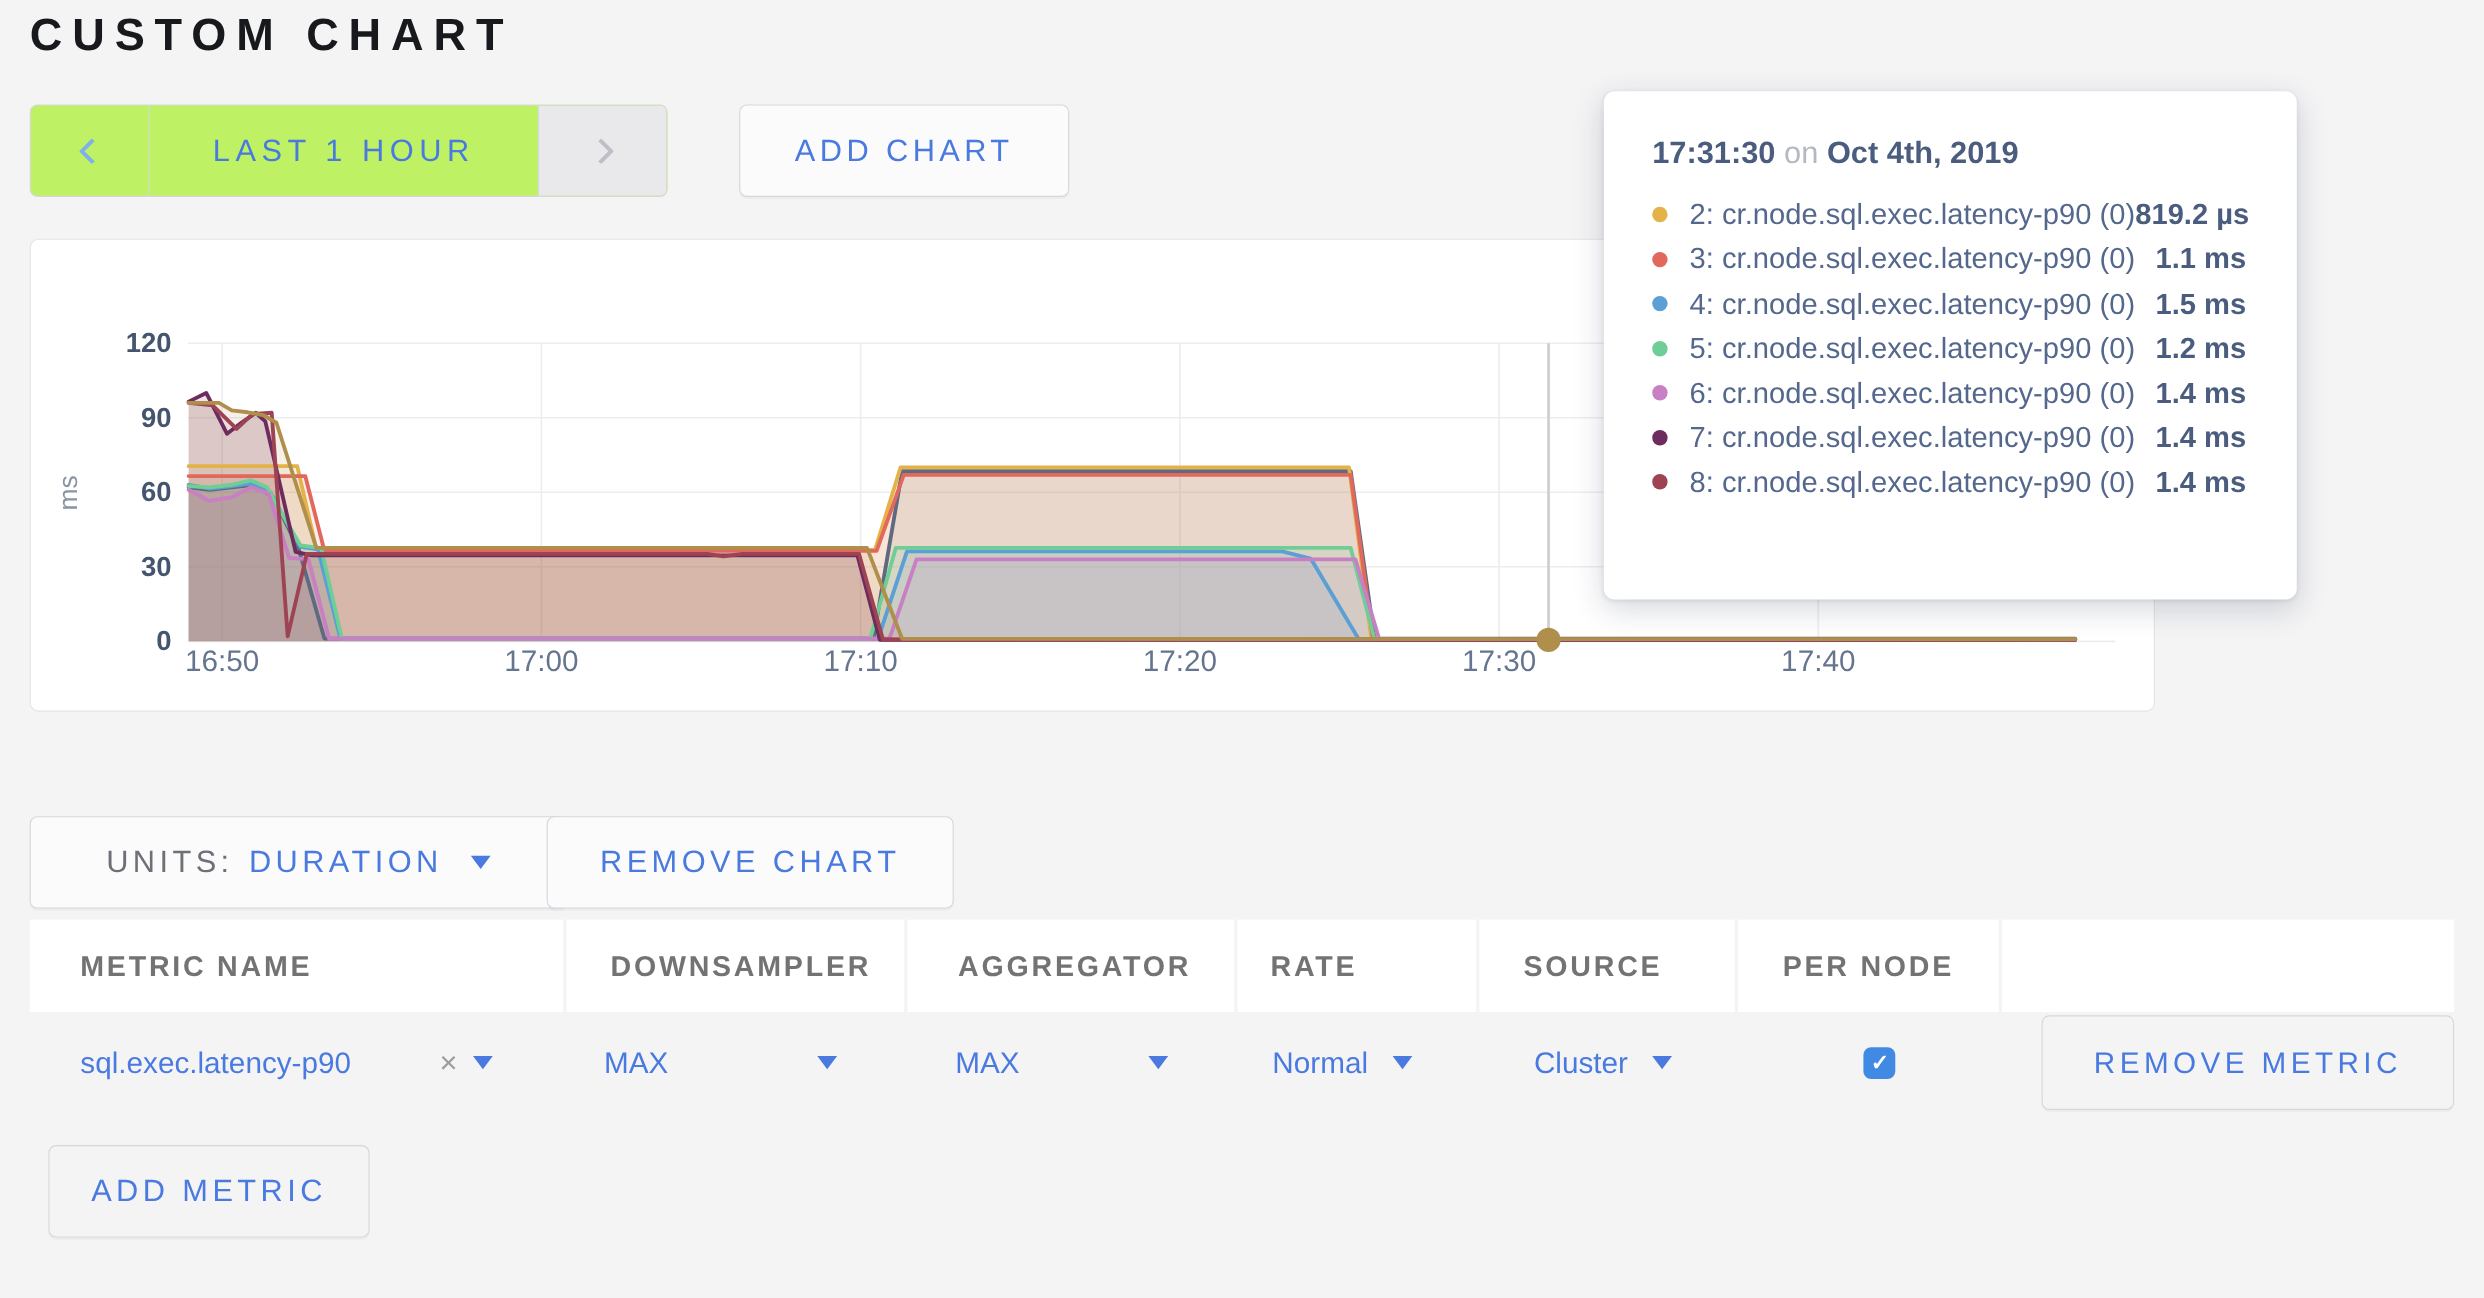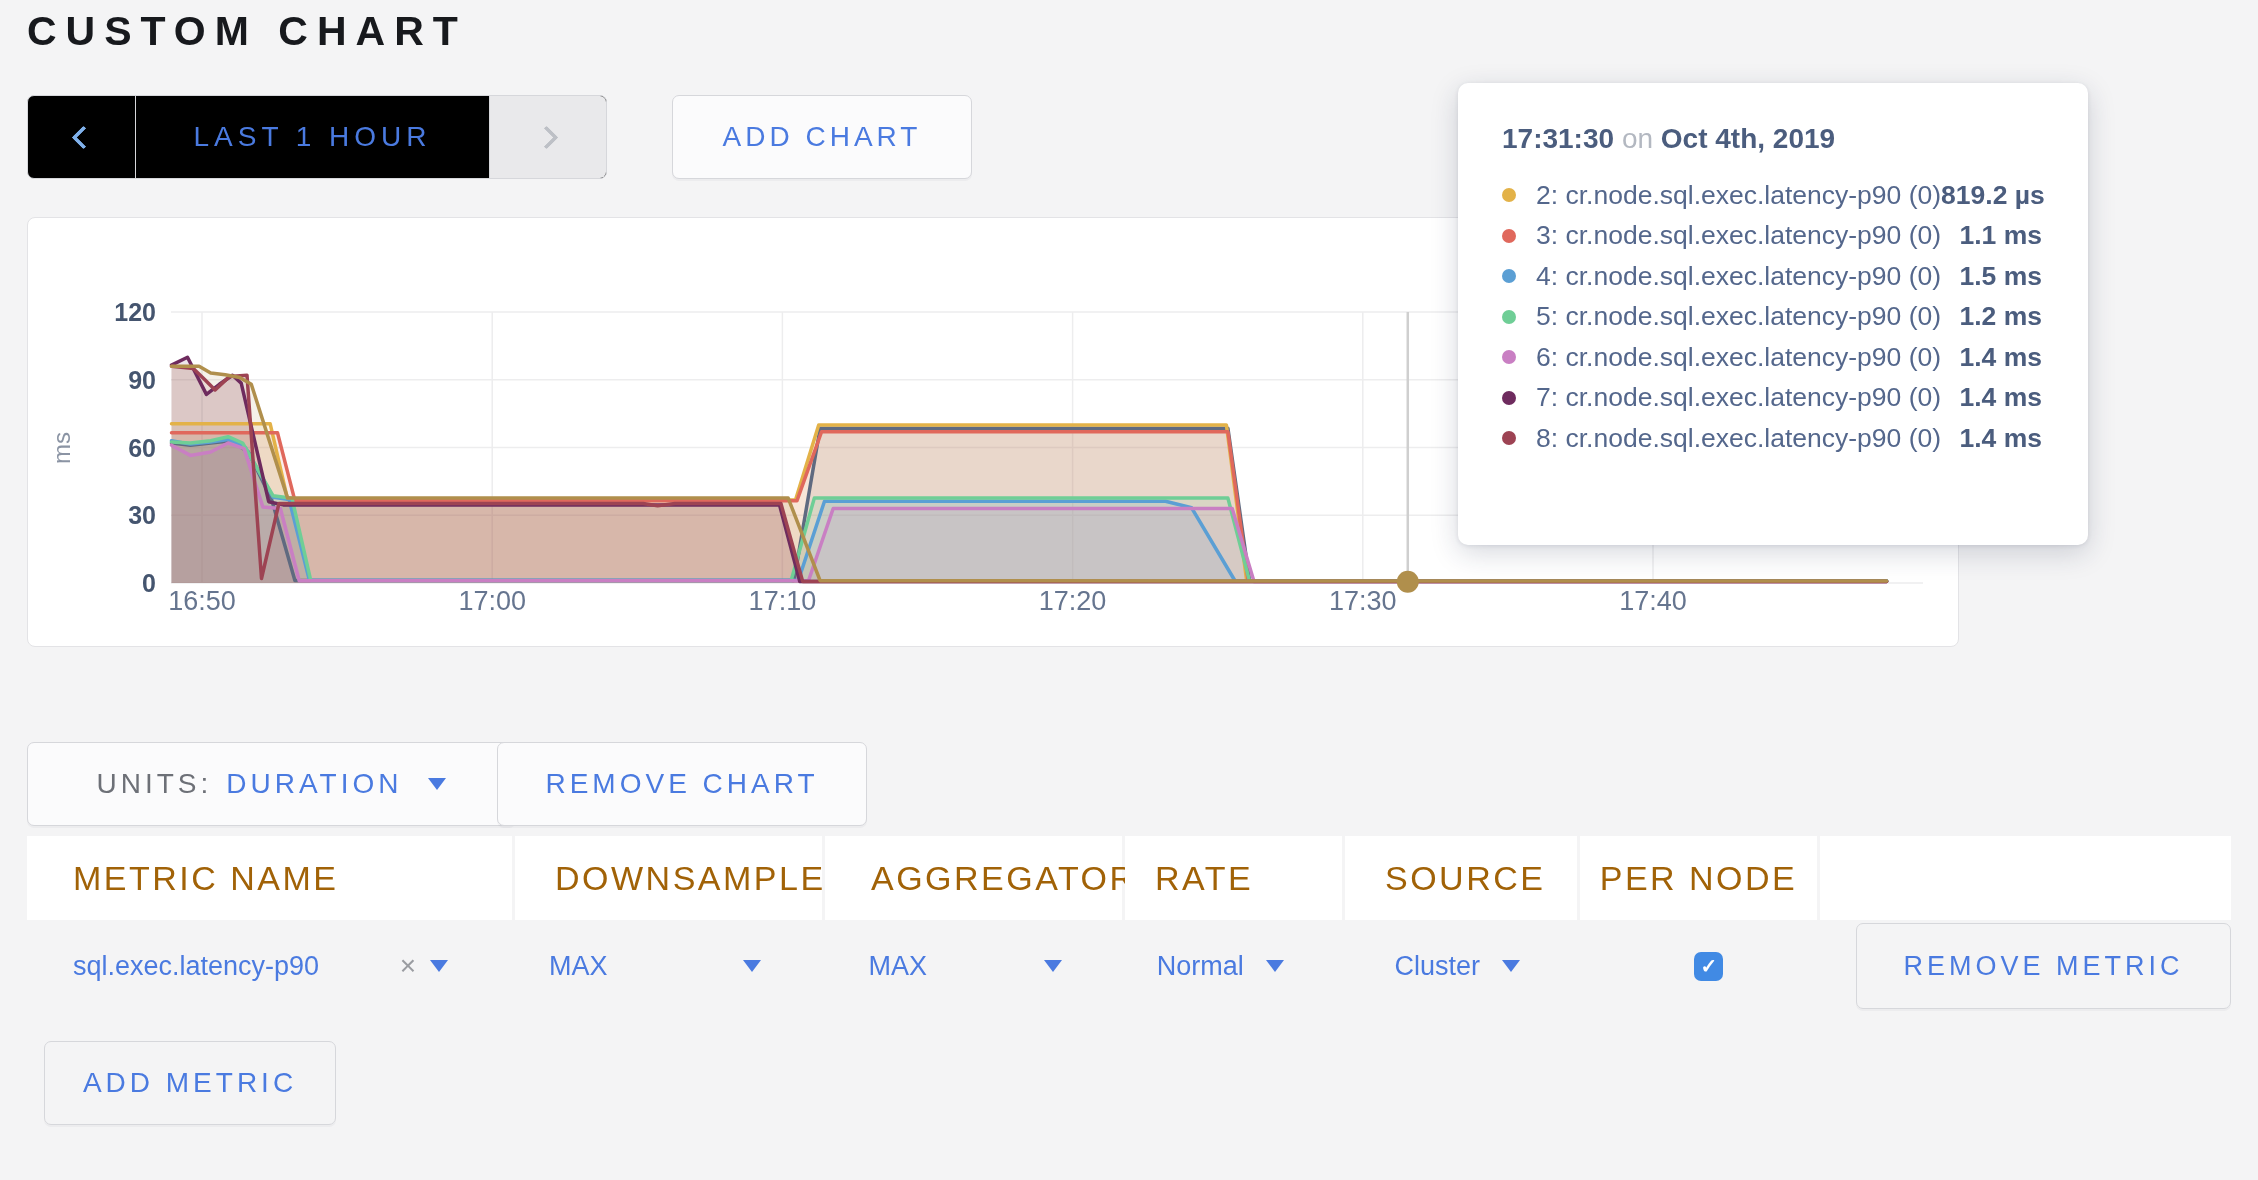--- a/index.html
+++ b/index.html
@@ -4,21 +4,21 @@
 <style>
   * { margin:0; padding:0; box-sizing:border-box; }
   html,body { width:2258px; height:1180px; background:#f4f4f5; font-family:"Liberation Sans", sans-serif; overflow:hidden; }
   .page { position:relative; width:2258px; height:1180px; }
 
   .page-title { position:absolute; left:27px; top:8px; font-size:41px; font-weight:700;
                 letter-spacing:9px; color:#17191d; }
 
   
   .time-nav { position:absolute; left:27px; top:95px; width:580px; height:84px; display:flex;
-              border:1px solid #d6d7db; border-radius:7px; background:#000000; overflow:hidden; }
+              border:1px solid #d6d7db; border-radius:7px; background:#bef264; overflow:hidden; }
   .time-nav .seg { display:flex; align-items:center; justify-content:center; cursor:pointer; }
   .seg-prev { width:108px; border-right:1px solid #d6d7db; }
   .seg-label { flex:1; font-size:28px; letter-spacing:5px; color:#4a7ae0; font-weight:500; }
   .seg-next { width:117px; border-left:1px solid #d6d7db; background:#e9e9eb; }
   .chev { width:17px; height:17px; border-top:4.5px solid; border-right:4.5px solid; border-radius:2px; }
   .chev-left  { color:#7fb0ea; transform:rotate(-135deg); margin-left:4px; }
   .chev-right { color:#bdc0c6; transform:rotate(45deg); margin-right:4px; }
 
   .btn { display:flex; align-items:center; justify-content:center; border:1px solid #d6d7db;
          border-radius:7px; background:#fbfbfc; color:#4a7ae0; font-size:28px; letter-spacing:4px;
@@ -43,22 +43,22 @@
 
   
   .units-btn { position:absolute; left:27px; top:742px; width:489px; height:84px; gap:14px; }
   .units-btn .units-word { color:#6d7077; letter-spacing:4px; }
   .remove-chart-btn { position:absolute; left:497px; top:742px; width:370px; height:84px; }
   .caret { width:0; height:0; border-left:9px solid transparent; border-right:9px solid transparent;
            border-top:12px solid #4a7ae0; margin-left:12px; }
 
   
   .tbl-header { position:absolute; left:27px; top:836px; width:2204px; height:84px; display:flex; gap:3px; }
-  .th-cell { background:#ffffff; display:flex; align-items:center; font-size:34px; letter-spacing:2.5px;
-             color:#a16207; font-weight:400; }
+  .th-cell { background:#ffffff; display:flex; align-items:center; font-size:26px; letter-spacing:2.5px;
+             color:#737373; font-weight:700; }
   .tbl-row { position:absolute; left:27px; top:920px; width:2204px; height:92px; display:flex; gap:21px; }
   .td-cell { display:flex; align-items:center; font-size:27px; color:#4a7ae0; }
   .c1 { width:485px; padding-left:46px; }
   .c2 { width:307px; padding-left:40px; }
   .c3 { width:297px; padding-left:46px; }
   .c4 { width:217px; padding-left:30px; }
   .c5 { width:232px; padding-left:40px; }
   .c6 { width:237px; justify-content:center; padding:0; }
   .c7 { flex:1; padding-left:14px; }
   .x-close { color:#9a9ca1; font-size:28px; margin-left:auto; cursor:pointer; }

